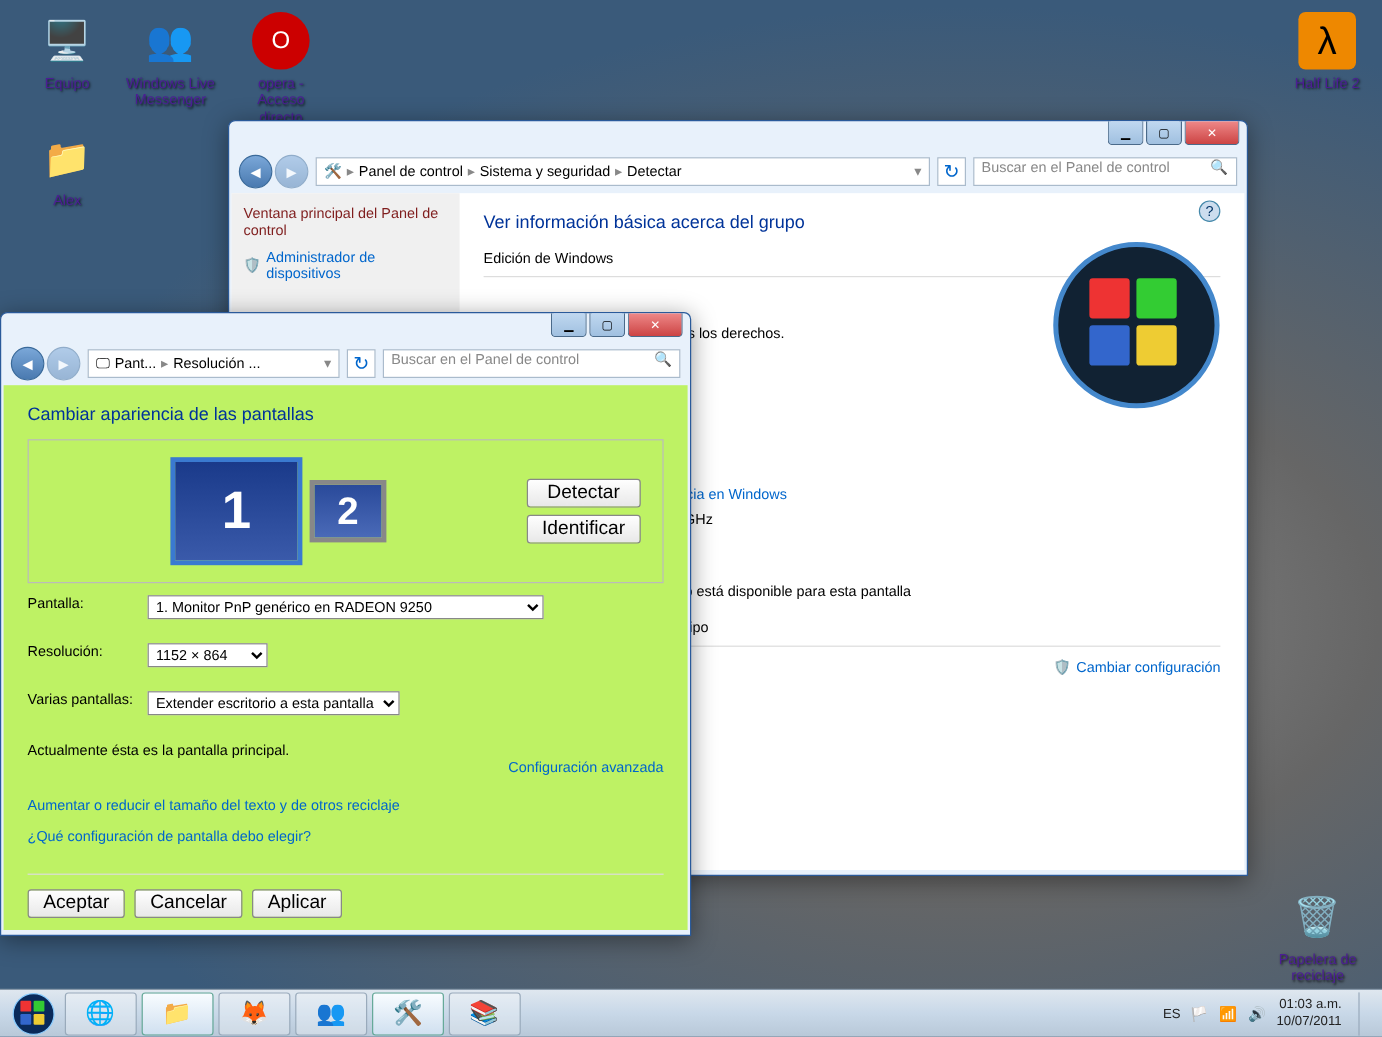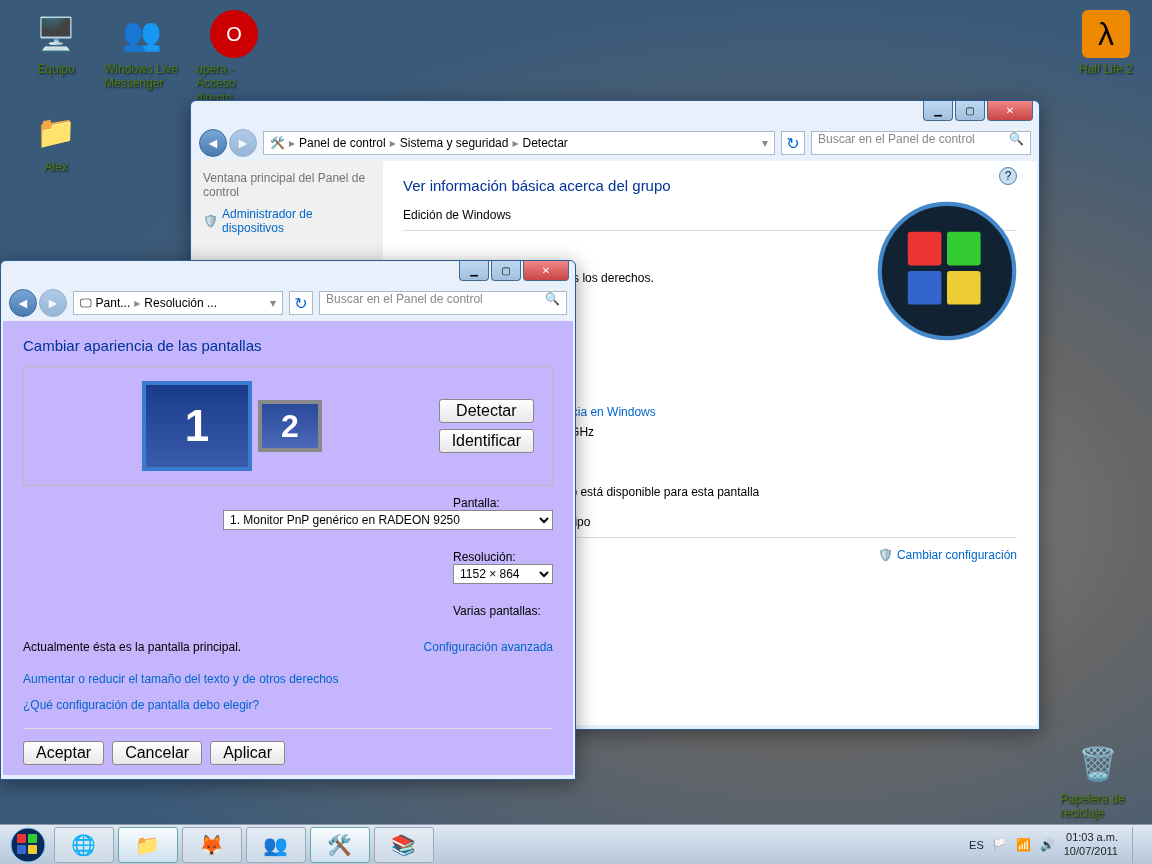--- a/index.html
+++ b/index.html
@@ -1,20 +1,20 @@
 <!DOCTYPE html>
 <html><head>
 <meta charset="utf-8">
 <style>
 * { box-sizing: border-box; margin: 0; padding: 0; font-family: "Segoe UI", Tahoma, sans-serif; }
 body { width: 1152px; height: 864px; overflow: hidden; background: linear-gradient(135deg, #2a4d7a, #4a6a8a, #5a7a9a); position: relative; }
 .desktop-wallpaper { position: absolute; inset: 0; background: radial-gradient(ellipse at 70% 60%, #888 0%, #666 30%, #3a5a7a 70%); }
 .desktop-icon { position: absolute; width: 76px; display: flex; flex-direction: column; align-items: center; cursor: pointer; }
 .desktop-icon .icon-img { width: 48px; height: 48px; border-radius: 4px; display: flex; align-items: center; justify-content: center; font-size: 32px; }
-.desktop-icon span { color: #4d7c0f; font-size: 12px; text-shadow: 1px 1px 2px rgba(0,0,0,0.8); margin-top: 4px; line-height: 1.2; }
+.desktop-icon span { color: #4c1d95; font-size: 12px; text-align: center; text-shadow: 1px 1px 2px rgba(0,0,0,0.8); margin-top: 4px; line-height: 1.2; }
 
 .window { position: absolute; background: #e8f1fb; border: 1px solid #2a5a9a; border-radius: 6px 6px 0 0; box-shadow: 0 4px 20px rgba(0,0,0,0.4); }
 .win-controls { position: absolute; top: 0; right: 6px; display: flex; gap: 2px; }
 .win-btn { width: 30px; height: 20px; border: 1px solid #4a6a8a; border-top: none; display: flex; align-items: center; justify-content: center; font-size: 10px; background: linear-gradient(#c0d8f0, #a0c0e0); cursor: pointer; }
 .win-btn.close { background: linear-gradient(#e88, #c44); color: #fff; width: 46px; border-radius: 0 0 4px 4px; }
 .win-btn.min, .win-btn.max { border-radius: 0 0 4px 4px; }
 
 .window-sistema { left: 190px; top: 100px; width: 850px; height: 630px; }
 .window-resolucion { left: 0; top: 260px; width: 576px; height: 520px; z-index: 10; }
 
@@ -25,36 +25,36 @@
 .breadcrumb { flex: 1; background: #fff; border: 1px solid #abc; height: 24px; display: flex; align-items: center; padding: 0 6px; font-size: 12px; gap: 4px; }
 .breadcrumb .crumb { cursor: pointer; }
 .breadcrumb .sep { color: #888; }
 .refresh-btn { width: 24px; height: 24px; border: 1px solid #abc; background: #fff; display: flex; align-items: center; justify-content: center; color: #06c; cursor: pointer; }
 .search-box { width: 220px; background: #fff; border: 1px solid #abc; height: 24px; display: flex; padding: 0 6px; font-size: 12px; color: #888; }
 .search-box .mag { margin-left: auto; color: #06c; }
 
 .content-split { display: flex; height: calc(100% - 64px); background: #fff; margin: 0 2px 2px 2px; }
 .sidebar { width: 190px; background: #f0f0f0; padding: 10px; font-size: 12px; }
 .sidebar .link { color: #0066cc; cursor: pointer; margin: 8px 0; display: flex; align-items: center; gap: 4px; }
-.sidebar .title { color: #737373; margin-bottom: 8px; }
+.sidebar .title { color: #7f1d1d; margin-bottom: 8px; }
 .main-pane { flex: 1; padding: 16px 20px; font-size: 12px; position: relative; overflow: hidden; }
 .main-pane h2 { color: #003399; font-weight: normal; font-size: 15px; margin-bottom: 14px; }
 .section-head { color: #000; font-size: 12px; margin: 8px 0; }
 .hr { border-top: 1px solid #ddd; margin: 4px 0 10px 0; }
 .win-logo { position: absolute; right: 20px; top: 40px; width: 140px; height: 140px; }
 .help-icon { position: absolute; right: 20px; top: 6px; width: 18px; height: 18px; border-radius: 50%; background: #cde; border: 1px solid #48a; display: flex; align-items: center; justify-content: center; font-size: 12px; color: #036; cursor: pointer; }
 
-.res-content { background: #c4b5fd; margin: 0 2px 2px 2px; padding: 16px 20px 10px 20px; height: calc(100% - 64px); font-size: 12px; display: flex; flex-direction: column; }
+.res-content { background: #bef264; margin: 0 2px 2px 2px; padding: 16px 20px 10px 20px; height: calc(100% - 64px); font-size: 12px; display: flex; flex-direction: column; }
 .res-content h2 { color: #003399; font-weight: normal; font-size: 15px; margin-bottom: 12px; }
 .display-box { border: 1px solid #bbb; height: 120px; display: flex; align-items: center; padding: 0 18px; gap: 8px; position: relative; }
 .monitor { background: linear-gradient(#1a3a8a, #3a5aaa); border: 4px solid #3a7ad0; width: 110px; height: 90px; display: flex; align-items: center; justify-content: center; color: #fff; font-size: 44px; font-weight: bold; }
 .monitor.sec { width: 64px; height: 52px; font-size: 32px; border-color: #888; background: linear-gradient(#2a4a9a, #4a6ab8); }
 .side-btns { margin-left: auto; display: flex; flex-direction: column; gap: 6px; }
 .btn { padding: 2px 12px; font-size: 16px; background: linear-gradient(#fefefe, #e8e8e8); border: 1px solid #888; border-radius: 3px; cursor: pointer; min-width: 72px; }
-.form-row { display: flex; align-items: flex-end; margin: 10px 0; flex-direction: column; }
+.form-row { display: flex; align-items: flex-start; margin: 10px 0; }
 .form-row label { width: 100px; text-decoration: underline; text-decoration-color: transparent; }
 .form-row select { flex: 0 0 auto; font-size: 12px; padding: 1px 2px; border: 1px solid #888; background: #fff; }
 .link-blue { color: #0066cc; cursor: pointer; }
 .dlg-btns { margin-top: auto; padding-top: 12px; border-top: 1px solid #ddd; display: flex; justify-content: flex-start; gap: 8px; }
 
 .taskbar { position: absolute; bottom: 0; left: 0; right: 0; height: 40px; background: linear-gradient(#dfe7ef 0%, #c8d8e8 50%, #b8c8d8 100%); border-top: 1px solid #89a; display: flex; align-items: center; padding: 0 4px; }
 .start-orb { width: 48px; height: 40px; display: flex; align-items: center; justify-content: center; cursor: pointer; }
 .start-orb svg { width: 36px; height: 36px; }
 .task-btn { width: 60px; height: 36px; margin: 0 2px; border: 1px solid #9ab; background: rgba(255,255,255,0.3); border-radius: 3px; display: flex; align-items: center; justify-content: center; font-size: 20px; cursor: pointer; }
 .task-btn.active { background: linear-gradient(#f8fcff, #d0e0f0); border-color: #6a9; }
@@ -207,27 +207,28 @@
     <div class="form-row">
       <label>Pantalla:</label>
       <select style="width:330px;"><option>1. Monitor PnP genérico en RADEON 9250</option></select>
     </div>
     <div class="form-row">
       <label>Resolución:</label>
       <select style="width:100px;"><option>1152 × 864</option></select>
     </div>
     <div class="form-row">
       <label>Varias pantallas:</label>
-    </div>
-
-    <div style="display:flex;margin:12px 0;">
+      <select style="width:210px;"><option>Extender escritorio a esta pantalla</option></select>
+    </div>
+
+    <div style="display:flex;margin:12px 0;flex-direction:column;">
       <span>Actualmente ésta es la pantalla principal.</span>
       <span class="link-blue" style="margin-left:auto;">Configuración avanzada</span>
     </div>
-    <div class="link-blue" style="margin:6px 0;">Aumentar o reducir el tamaño del texto y de otros derechos</div>
+    <div class="link-blue" style="margin:6px 0;">Aumentar o reducir el tamaño del texto y de otros reciclaje</div>
     <div class="link-blue" style="margin:6px 0;">¿Qué configuración de pantalla debo elegir?</div>
 
     <div class="dlg-btns">
       <button class="btn">Aceptar</button>
       <button class="btn">Cancelar</button>
       <button class="btn">Aplicar</button>
     </div>
   </div>
 </div>
 

